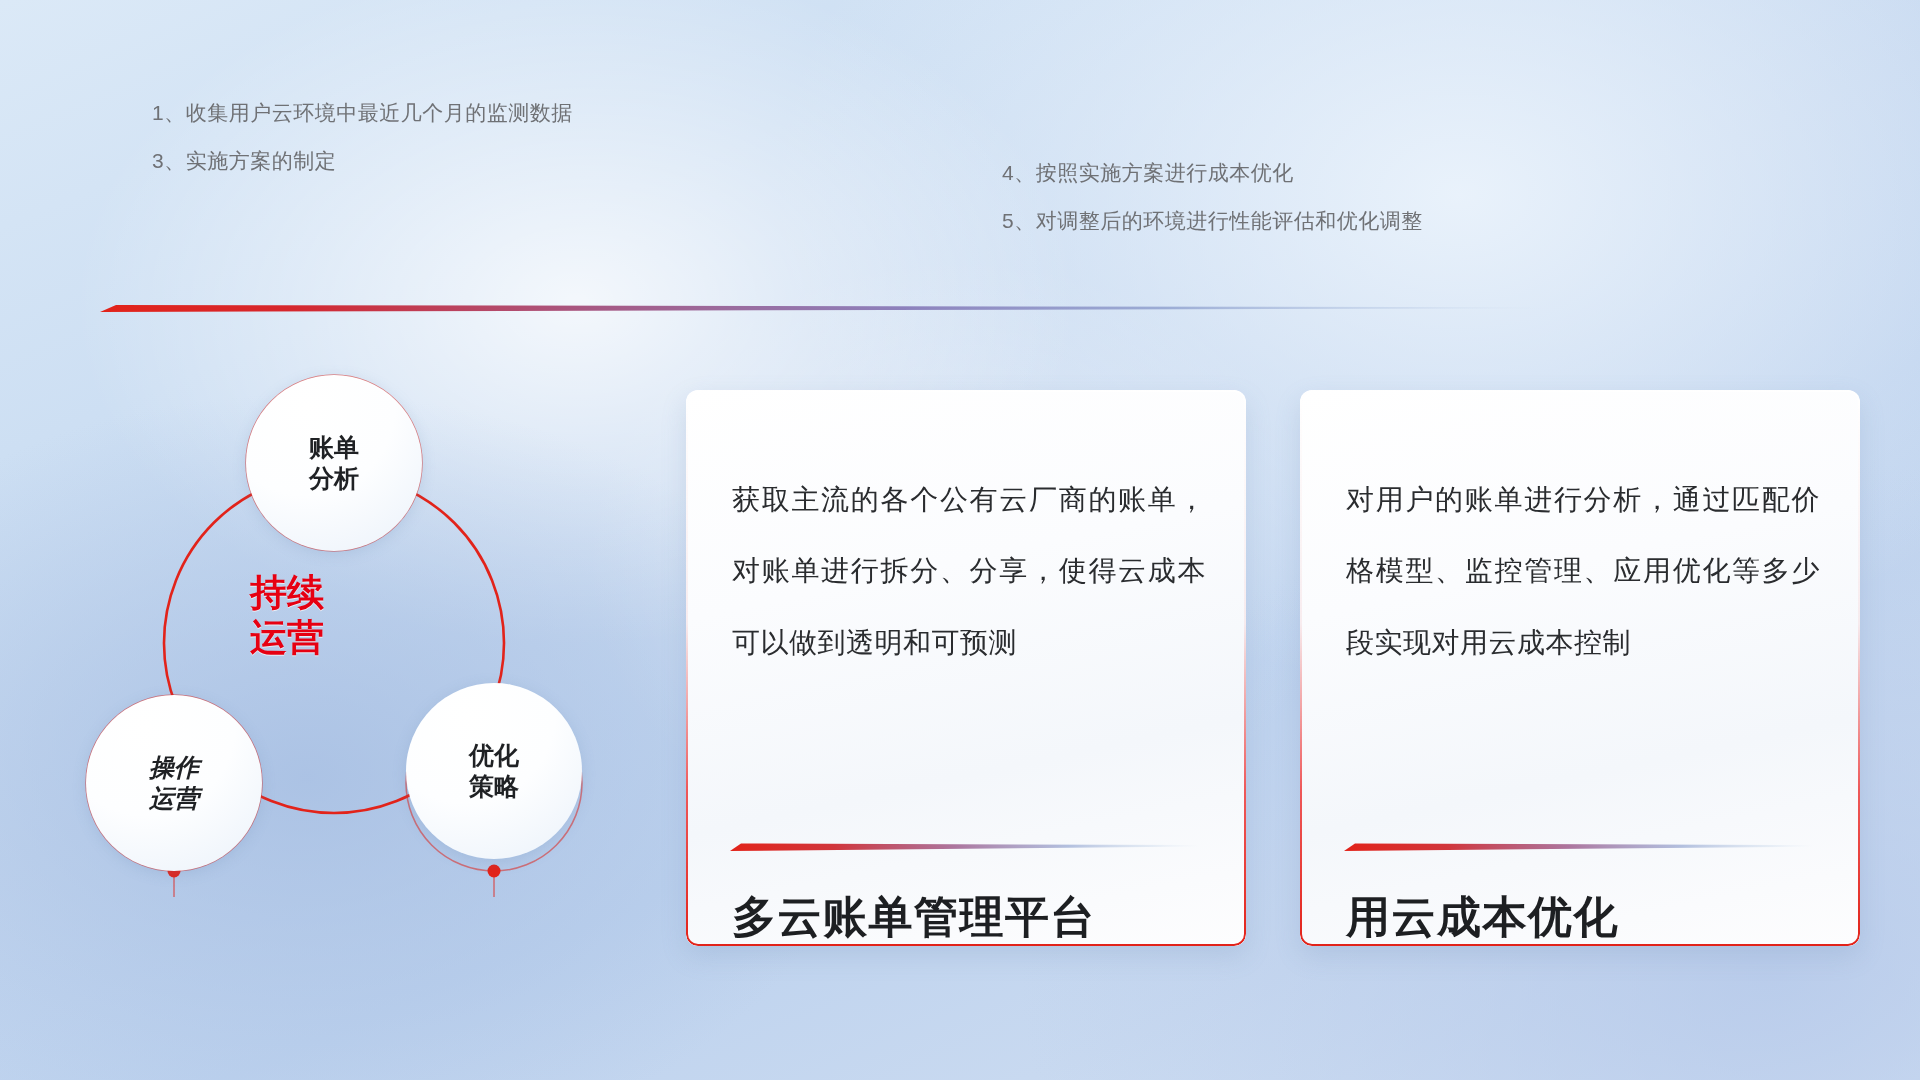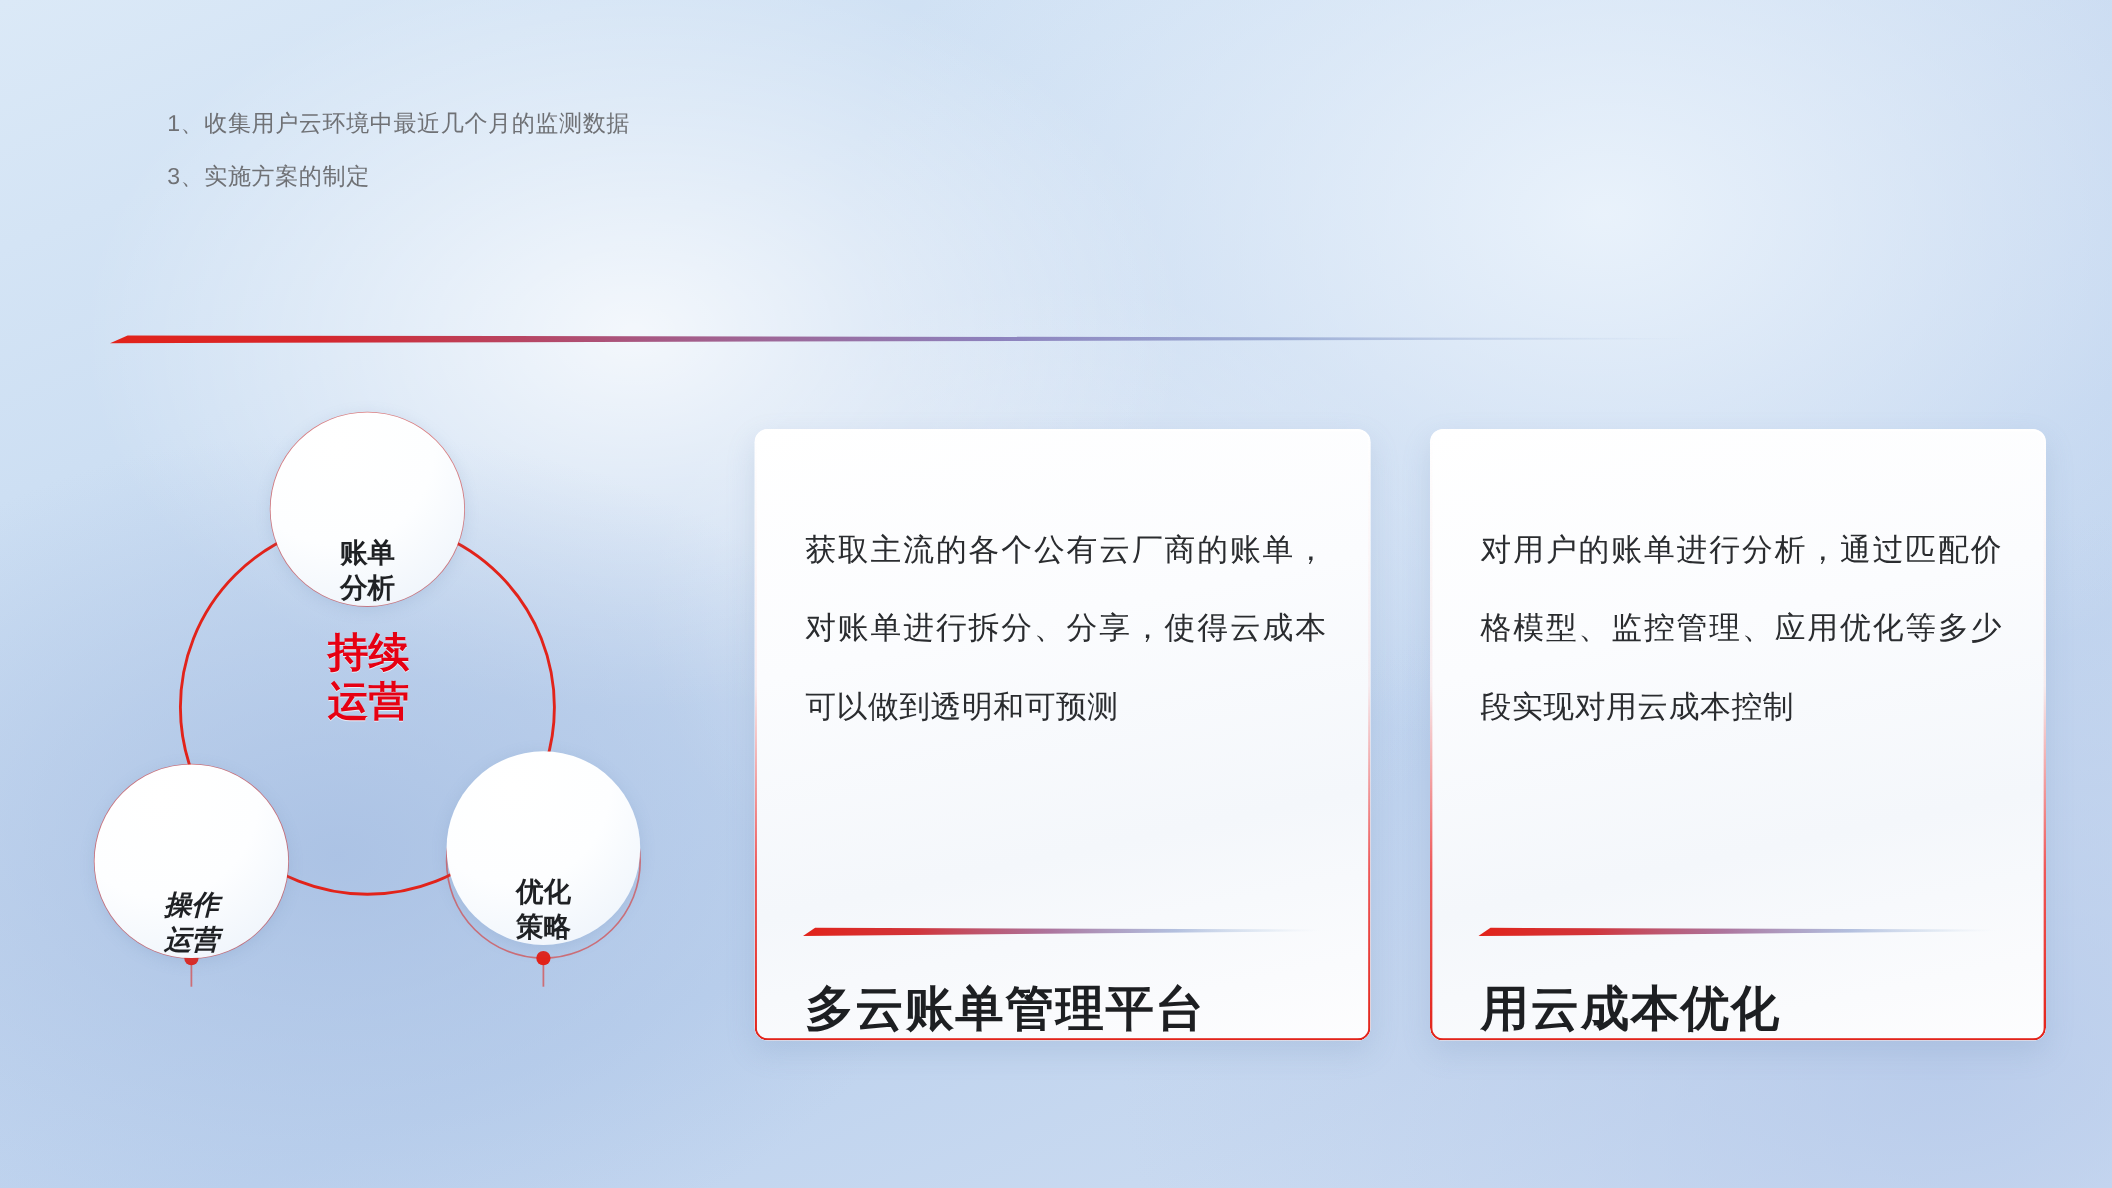--- a/index.html
+++ b/index.html
@@ -26,30 +26,30 @@
   #list-right{left:1002px;top:160px;}
   
   #divider{position:absolute;left:100px;top:300px;width:1440px;height:16px;}
   
   #venn{position:absolute;left:80px;top:355px;width:580px;height:580px;}
   .bubble{
     position:absolute;border-radius:50%;
     background:
       radial-gradient(120% 120% at 34% 18%, #ffffff 0%, #fdfeff 42%, #eef4fb 78%, #e4edf8 100%);
     box-shadow:0 3px 14px rgba(110,140,180,0.22);
-    display:flex;flex-direction:column;align-items:center;justify-content:flex-end;
+    display:flex;flex-direction:column;align-items:center;justify-content:center;
     color:#1f2124;font-weight:bold;font-size:25px;line-height:1.26;text-align:center;
   }
   .bubble span{display:block;}
   #b-top{left:166px;top:20px;width:176px;height:176px;}
   #b-left{left:6px;top:340px;width:176px;height:176px;font-style:italic;}
   #b-right{left:326px;top:328px;width:176px;height:176px;}
   #center-label{
     position:absolute;left:170px;top:215px;width:170px;
-    text-align:center;color:#e60012;font-weight:bold;font-size:37px;line-height:1.22;
+    text-align:left;color:#e60012;font-weight:bold;font-size:37px;line-height:1.22;
     text-shadow:0 1px 0 rgba(255,255,255,0.65);
   }
   #center-label span{display:block;}
   
   .card{
     position:absolute;top:390px;width:560px;height:556px;border-radius:12px;
     background:linear-gradient(168deg,#ffffff 0%,#fbfcfe 34%,#f4f7fb 66%,#fdfdfe 100%);
     box-shadow:0 10px 26px rgba(110,140,180,0.20);
     overflow:hidden;
   }
@@ -76,20 +76,24 @@
 </head>
 <body>
 
 <div id="stage">
 
   <div class="list" id="list-left">
     <div class="row">1、收集用户云环境中最近几个月的监测数据</div>
     <div class="row">3、实施方案的制定</div>
   </div>
 
+  <div class="list" id="list-right">
+    <div class="row">4、按照实施方案进行成本优化</div>
+    <div class="row">5、对调整后的环境进行性能评估和优化调整</div>
+  </div>
 
   <svg id="divider" viewBox="0 0 1440 16" preserveAspectRatio="none">
     <defs>
       <linearGradient id="divGrad" x1="0" y1="0" x2="1" y2="0">
         <stop offset="0" stop-color="#e2231a" stop-opacity="1"></stop>
         <stop offset="0.13" stop-color="#d6262c" stop-opacity="1"></stop>
         <stop offset="0.34" stop-color="#a04a78" stop-opacity="0.92"></stop>
         <stop offset="0.56" stop-color="#7b6bb0" stop-opacity="0.82"></stop>
         <stop offset="0.74" stop-color="#7d8fc4" stop-opacity="0.66"></stop>
         <stop offset="0.90" stop-color="#9fb4d8" stop-opacity="0.30"></stop>

